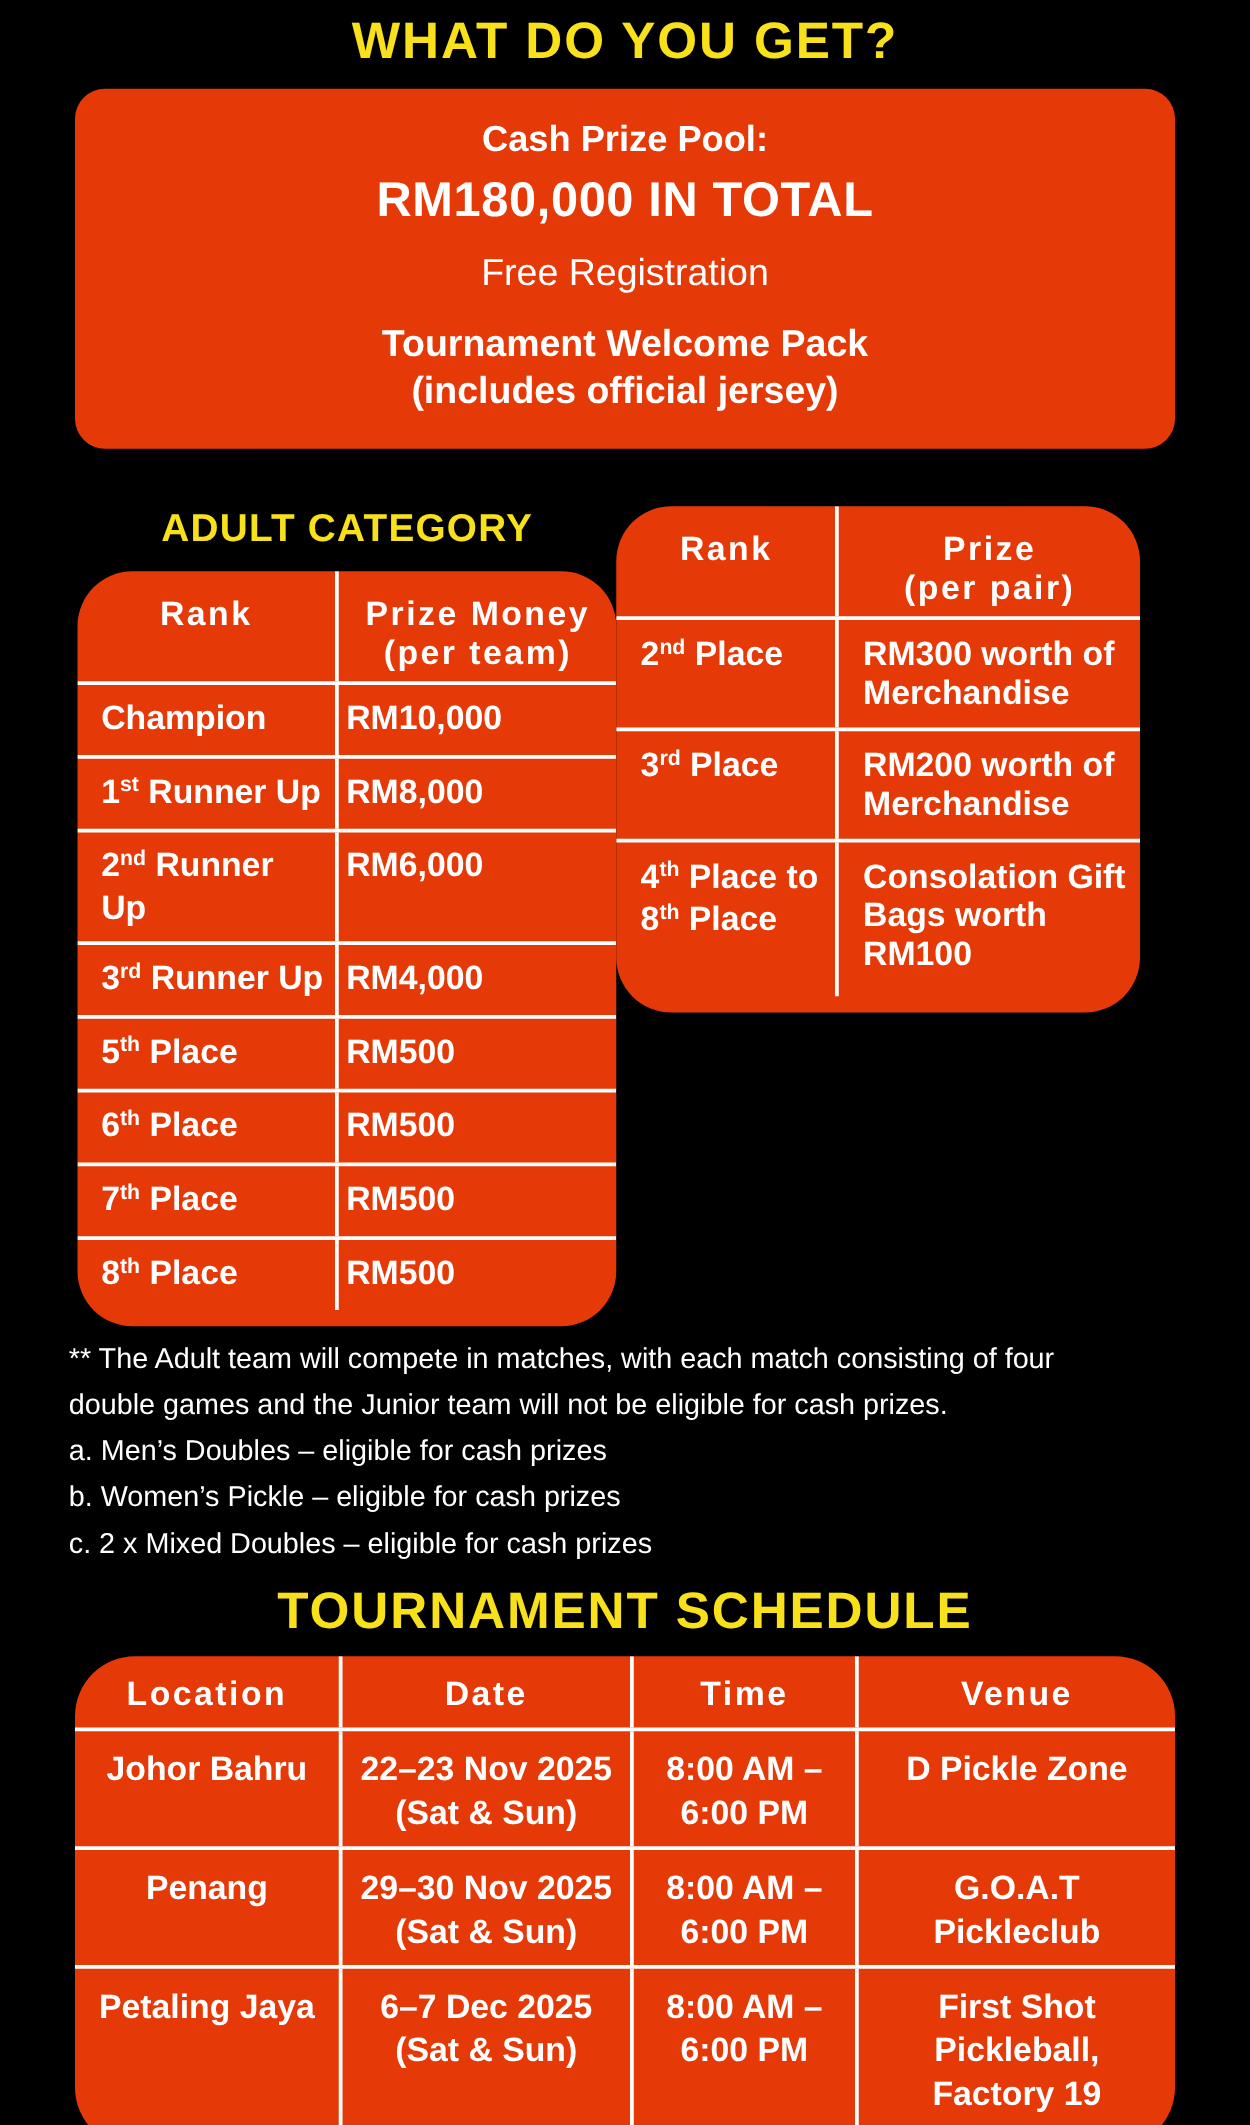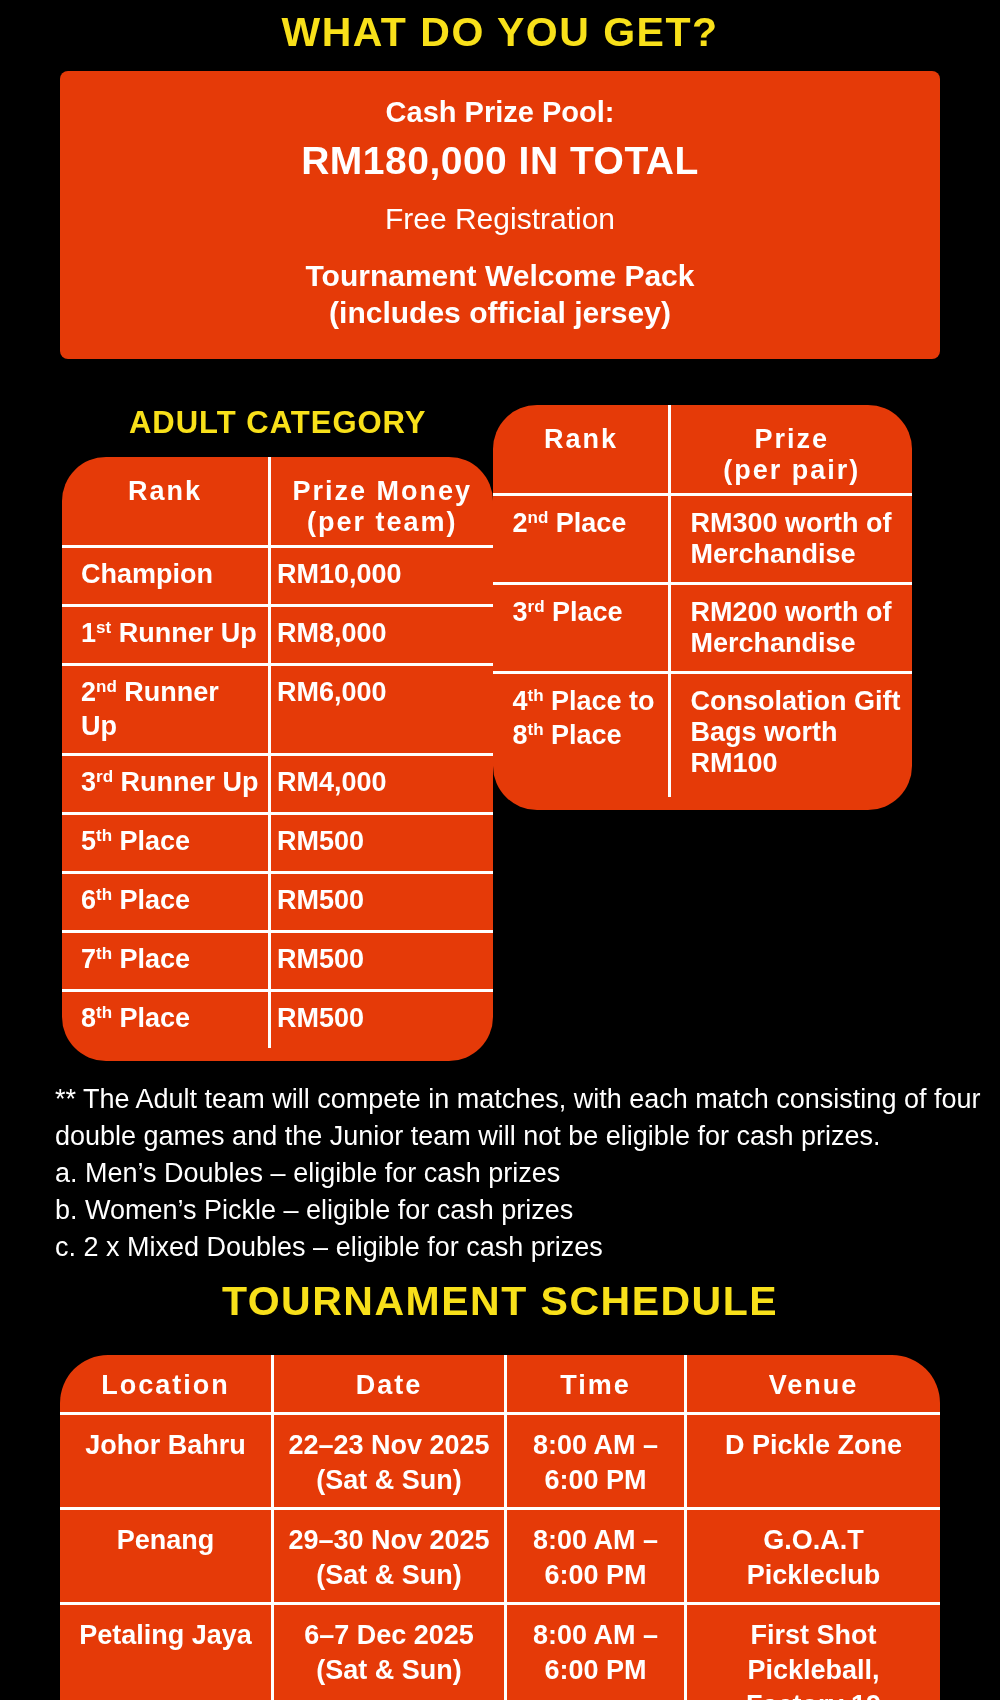--- a/index.html
+++ b/index.html
@@ -23,21 +23,21 @@
     margin:0;padding-top:9px;
     text-align:center;
     color:var(--yellow);
     font-size:41px;font-weight:700;letter-spacing:1.5px;
   }
 
   
   .benefits-card{
     width:880px;margin:15px auto 0;
     background:var(--orange);
-    border-radius:8px;
+    border-radius:24px;
     text-align:center;
     padding:25px 30px 28px;
   }
   .benefits-card .label{font-size:29px;font-weight:700;margin:0 0 10px;}
   .benefits-card .amount{font-size:39px;font-weight:700;margin:0 0 19px;letter-spacing:0.5px;}
   .benefits-card .free{font-size:30px;font-weight:400;margin:0 0 21px;}
   .benefits-card .pack{font-size:30px;font-weight:700;margin:0;line-height:37px;}
   .benefits-card .pack span{display:block;}
 
   
@@ -88,29 +88,29 @@
 
   sup{
     font-size:17px;
     vertical-align:baseline;
     position:relative;top:-9px;
     font-weight:700;
   }
 
   
   .footnote{
-    margin:20px 20px 0 55px;
-    font-size:27px;font-weight:400;
+    margin:7px 20px 0 55px;
+    font-size:23px;font-weight:400;
     line-height:37px;
   }
   .footnote p{margin:0;white-space:nowrap;}
 
   
   .schedule-heading{
-    margin:12px 0 30px;
+    margin:12px 0 13px;
     text-align:center;
     color:var(--yellow);
     font-size:41px;font-weight:700;letter-spacing:1.5px;
   }
   .schedule-table{
     width:880px;margin:0 auto;
     background:var(--orange);
     border-radius:48px;
     font-size:27px;font-weight:700;
     padding-bottom:16px;

